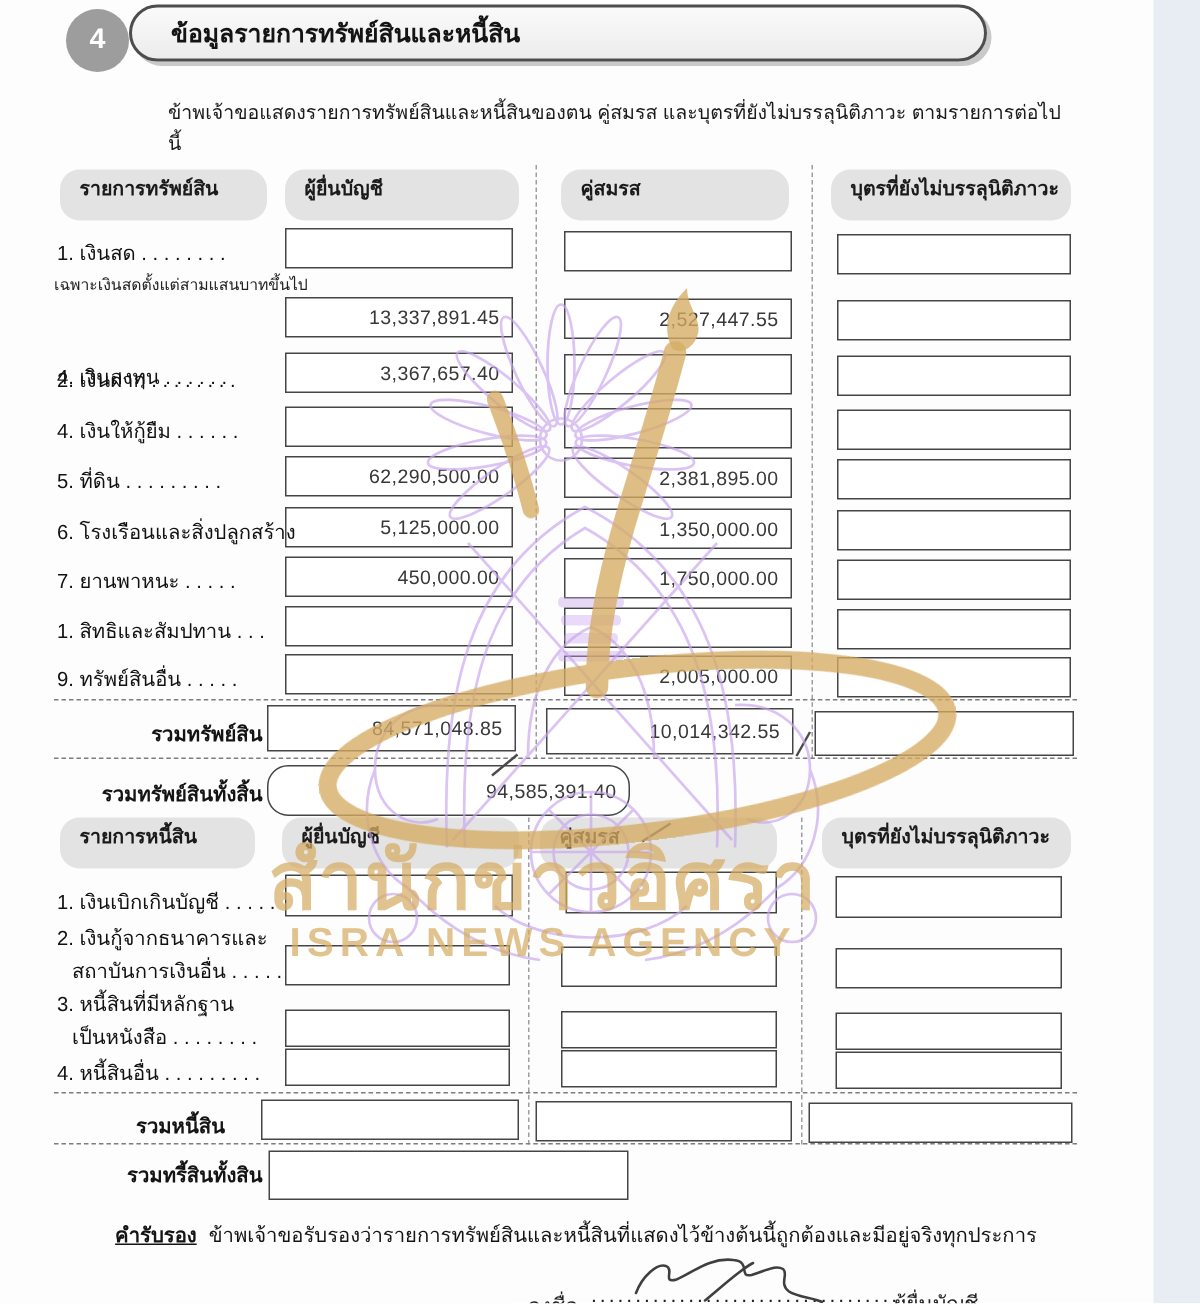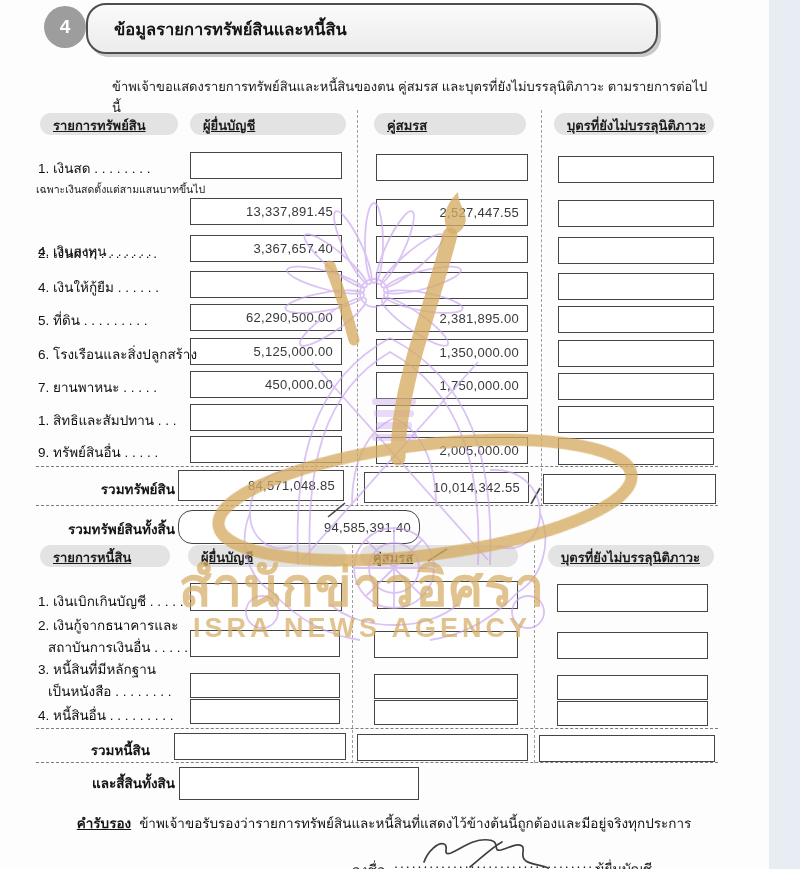--- a/index.html
+++ b/index.html
@@ -3,29 +3,29 @@
 <meta charset="utf-8">
 <style>
   html,body{margin:0;padding:0;background:#ffffff;}
   .page{position:relative;width:800px;height:869px;background:#fdfdfd;overflow:hidden;
         font-family:"Liberation Sans","DejaVu Sans",sans-serif;color:#141414;}
   .scan-edge{position:absolute;top:0;right:0;width:31px;height:869px;background:#e8edf3;z-index:8;}
   
   .badge{position:absolute;left:44px;top:6px;width:42px;height:42px;border-radius:50%;
          background:#9d9d9d;color:#ffffff;font-weight:bold;font-size:19px;
          display:flex;align-items:center;justify-content:center;z-index:3;}
-  .banner{position:absolute;left:86px;top:3px;width:572px;height:51px;border-radius:20px;
+  .banner{position:absolute;left:86px;top:3px;width:572px;height:38px;border-radius:20px;
           background:linear-gradient(#fafafa,#ececec);border:2px solid #4d4d4d;
           box-shadow:3px 3px 0 #c9c9c9;box-sizing:border-box;z-index:2;
           display:flex;align-items:center;padding-left:26px;font-weight:bold;font-size:16.5px;}
-  .intro{position:absolute;left:112px;top:76px;width:600px;font-size:13px;color:#1a1a1a;}
+  .intro{position:absolute;left:112px;top:64px;width:600px;font-size:13px;color:#1a1a1a;}
   
-  .pill{position:absolute;height:22px;background:#e3e3e3;border-radius:13px;
+  .pill{position:absolute;height:34px;background:#e3e3e3;border-radius:13px;
         font-weight:bold;font-size:13px;line-height:26px;padding-left:13px;
-        box-sizing:border-box;color:#1a1a1a;white-space:nowrap;overflow:hidden;z-index:2;text-decoration:underline;}
+        box-sizing:border-box;color:#1a1a1a;white-space:nowrap;overflow:hidden;z-index:2;}
   
   .rowlabel{position:absolute;font-size:13.5px;white-space:nowrap;z-index:2;color:#111;}
   .subnote{position:absolute;font-size:10.5px;color:#222;white-space:nowrap;z-index:2;}
   .ibox{position:absolute;background:#ffffff;border:1.6px solid #454545;box-sizing:border-box;
         display:flex;align-items:center;justify-content:flex-end;padding-right:8px;z-index:1;}
   .ibox .val{font-size:13px;color:#383838;letter-spacing:.3px;}
   .c1{left:190px;width:152px;height:27px;}
   .c2{left:376px;width:152px;height:27px;}
   .c3{left:558px;width:156px;height:27px;}
   .totlabel{position:absolute;font-weight:bold;font-size:13.5px;text-align:right;white-space:nowrap;z-index:2;}
@@ -233,21 +233,21 @@
       <span class="val"></span>
     </div>
   <div class="ibox" style="left:357px;top:734px;width:171px;height:27px;">
       <span class="val"></span>
     </div>
   <div class="ibox" style="left:539px;top:735px;width:176px;height:27px;">
       <span class="val"></span>
     </div>
   <div class="hdash" style="top:762px;"></div>
 
-  <div class="totlabel" style="left:30px;top:772px;width:145px;">และสี้สินทั้งสิน</div>
+  <div class="totlabel" style="left:30px;top:772px;width:145px;">รวมทรี้สินทั้งสิน</div>
   <div class="ibox" style="left:179px;top:767px;width:240px;height:33px;">
       <span class="val"></span>
     </div>
 
   <div class="cert">
     <b>คำรับรอง</b><span>ข้าพเจ้าขอรับรองว่ารายการทรัพย์สินและหนี้สินที่แสดงไว้ข้างต้นนี้ถูกต้องและมีอยู่จริงทุกประการ</span>
   </div>
 
   <div class="sliver" style="left:352px;top:859px;">ลงชื่อ</div>
   <div class="sliver" style="left:394px;top:855px;letter-spacing:2px;">....................................</div>

